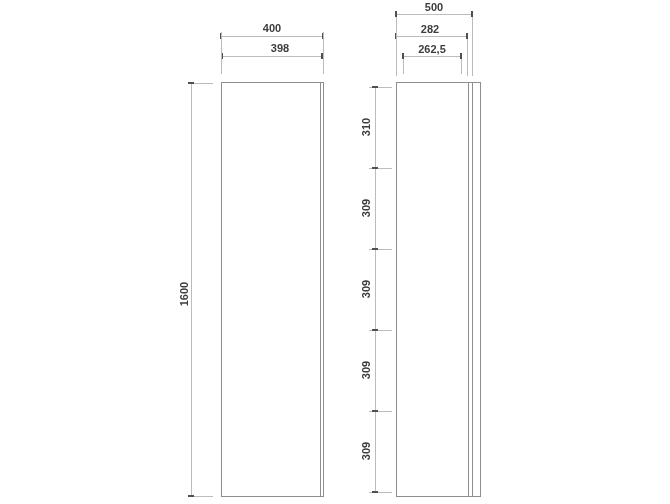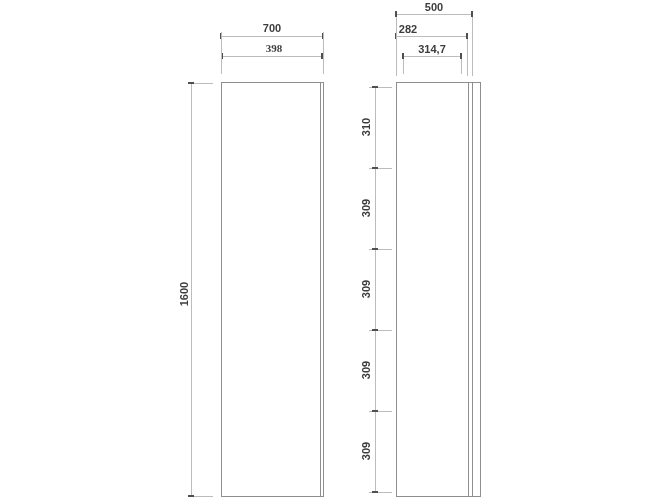--- a/index.html
+++ b/index.html
@@ -35,26 +35,26 @@
   .rot { transform: rotate(-90deg); transform-origin: center center; }
 </style>
 </head>
 <body>
 
 <div id="canvas">
 
   <div class="abs box" style="left:221px; top:82px; width:103px; height:415px;"></div>
   <div class="abs ol" style="left:320px; top:82px; width:1px; height:415px;"></div>
 
-  <div class="abs lbl" style="left:242px; top:22px;">700</div>
+  <div class="abs lbl" style="left:242px; top:22px;">400</div>
   <div class="abs dl" style="left:221px; top:36px; width:103px; height:1px;"></div>
   <div class="abs term term-h" style="left:220px; top:33px;"></div>
   <div class="abs term term-h" style="left:322px; top:33px;"></div>
 
-  <div class="abs lbl" style="left:244px; top:42px;font-family:Liberation Serif, serif;">398</div>
+  <div class="abs lbl" style="left:250px; top:42px;">398</div>
   <div class="abs dl" style="left:222px; top:56px; width:100px; height:1px;"></div>
   <div class="abs term term-h" style="left:221px; top:53px;"></div>
   <div class="abs term term-h" style="left:321px; top:53px;"></div>
 
   <div class="abs dl" style="left:221px; top:32px; width:1px; height:42px;"></div>
   <div class="abs dl" style="left:323px; top:32px; width:1px; height:42px;"></div>
 
   <div class="abs lbl rot" style="left:154px; top:288px;">1600</div>
   <div class="abs dl" style="left:191px; top:84px; width:1px; height:412px;"></div>
   <div class="abs dl" style="left:189px; top:83px; width:24px; height:1px;"></div>
@@ -64,26 +64,26 @@
 
   <div class="abs box" style="left:396px; top:82px; width:85px; height:415px;"></div>
   <div class="abs ol" style="left:468px; top:82px; width:1px; height:415px;"></div>
   <div class="abs ol" style="left:472px; top:82px; width:1px; height:415px;"></div>
 
   <div class="abs lbl" style="left:404px; top:1px;">500</div>
   <div class="abs dl" style="left:396px; top:14px; width:77px; height:1px;"></div>
   <div class="abs term term-h" style="left:395px; top:11px;"></div>
   <div class="abs term term-h" style="left:471px; top:11px;"></div>
 
-  <div class="abs lbl" style="left:378px; top:23px;text-align:center;">282</div>
+  <div class="abs lbl" style="left:400px; top:23px;text-align:center;">282</div>
   <div class="abs dl" style="left:396px; top:36px; width:72px; height:1px;"></div>
   <div class="abs term term-h" style="left:395px; top:33px;"></div>
   <div class="abs term term-h" style="left:466px; top:33px;"></div>
 
-  <div class="abs lbl" style="left:402px; top:43px;">314,7</div>
+  <div class="abs lbl" style="left:402px; top:43px;">262,5</div>
   <div class="abs dl" style="left:403px; top:56px; width:59px; height:1px;"></div>
   <div class="abs term term-h" style="left:402px; top:53px;"></div>
   <div class="abs term term-h" style="left:460px; top:53px;"></div>
 
   <div class="abs dl" style="left:396px; top:17px; width:1px; height:59px;"></div>
   <div class="abs dl" style="left:472px; top:17px; width:1px; height:59px;"></div>
   <div class="abs dl" style="left:467px; top:39px; width:1px; height:37px;"></div>
   <div class="abs dl" style="left:403px; top:59px; width:1px; height:15px;"></div>
   <div class="abs dl" style="left:461px; top:59px; width:1px; height:15px;"></div>
 

